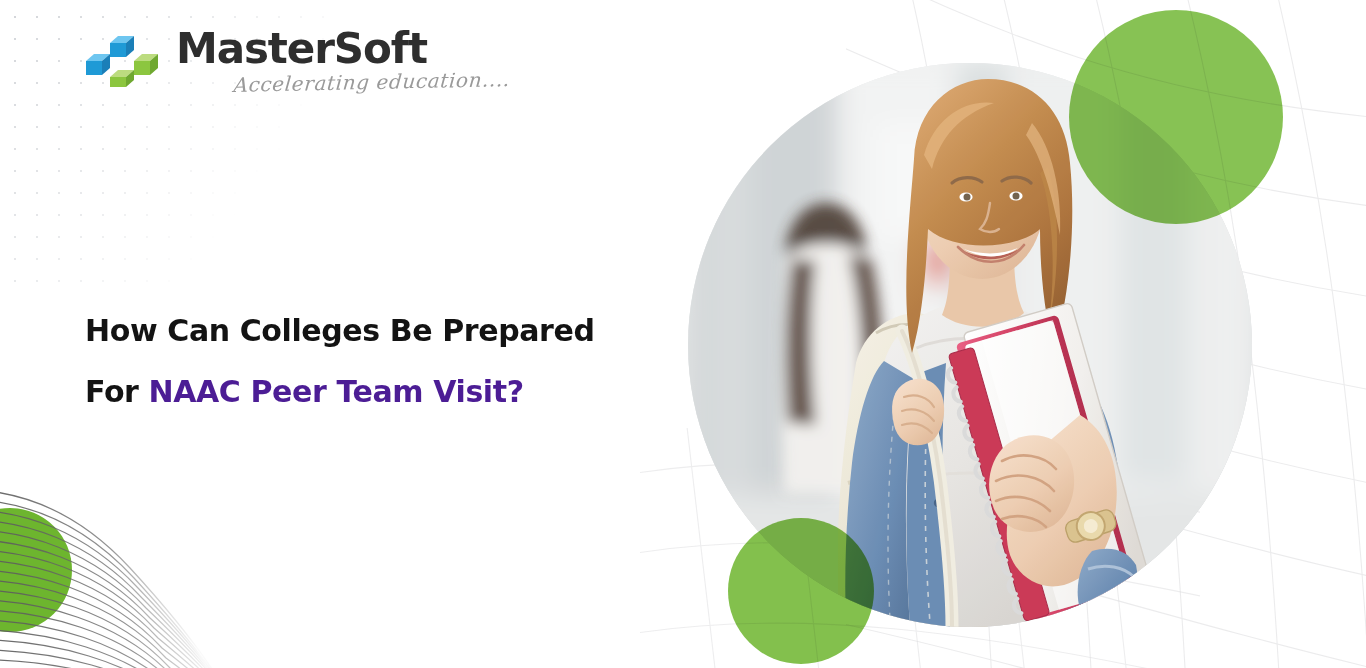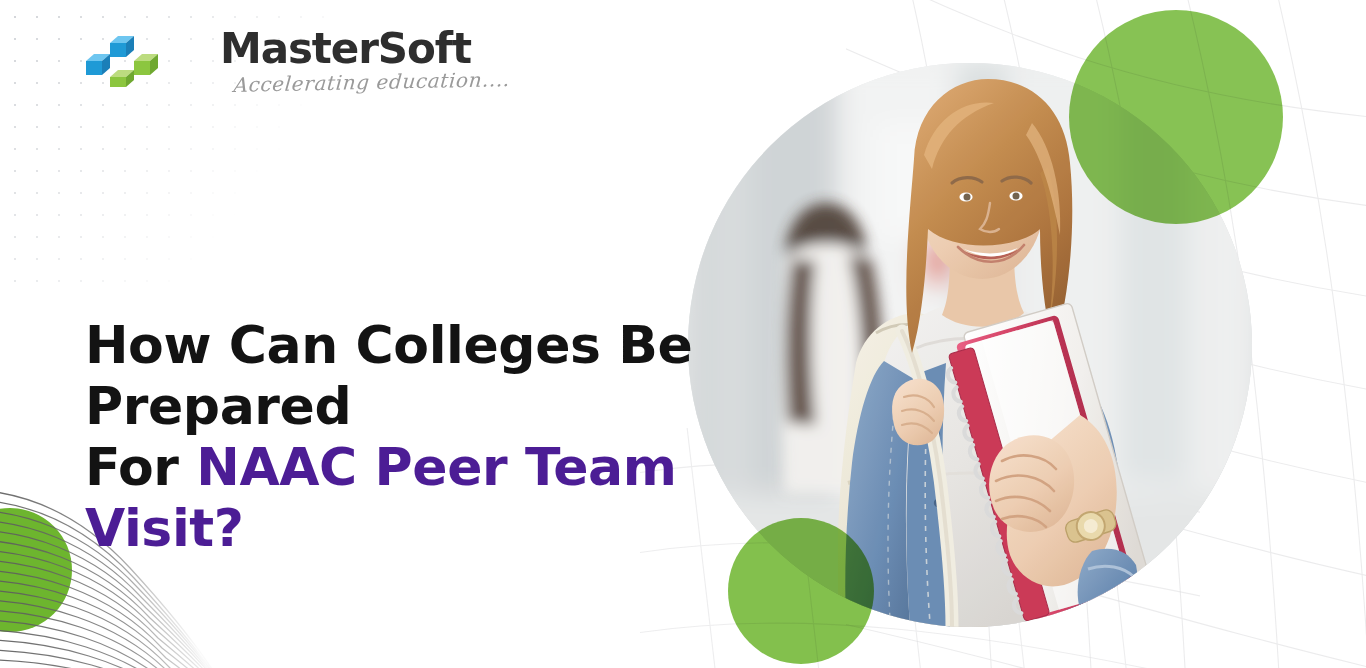--- a/index.html
+++ b/index.html
@@ -77,39 +77,38 @@
     position:absolute;left:84px;top:28px;
     display:flex;align-items:flex-start;
   }
   .logo-mark{width:84px;height:56px;flex:0 0 auto;margin-top:4px;}
   .logo-text-wrap{margin-left:8px;position:relative;}
   .logo-word{
     font-family:"DejaVu Sans","Liberation Sans",sans-serif;
     font-size:42px;font-weight:700;letter-spacing:-1.1px;
     color:#2e2e2e;line-height:1;
     white-space:nowrap;
-    margin-left:44px;
   }
   .logo-tagline{
     position:absolute;left:58px;top:42px;
     font-family:"DejaVu Serif","Liberation Serif",serif;
     font-style:italic;
     font-size:20px;
     color:#9a9a9a;
     letter-spacing:.6px;
     white-space:nowrap;
     transform:skewX(-6deg) rotate(-1.2deg);
   }
 
   
   .headline{
     position:absolute;left:85px;top:280px;
     width:620px;
     font-family:"DejaVu Sans","Liberation Sans",sans-serif;
-    font-size:52px;
+    font-size:30px;
     font-weight:700;
     line-height:61px;
     letter-spacing:-0.4px;
     color:#131313;
   }
   .headline .hl-accent{color:#4c1d95;}
 </style>
 </head>
 <body>
 

